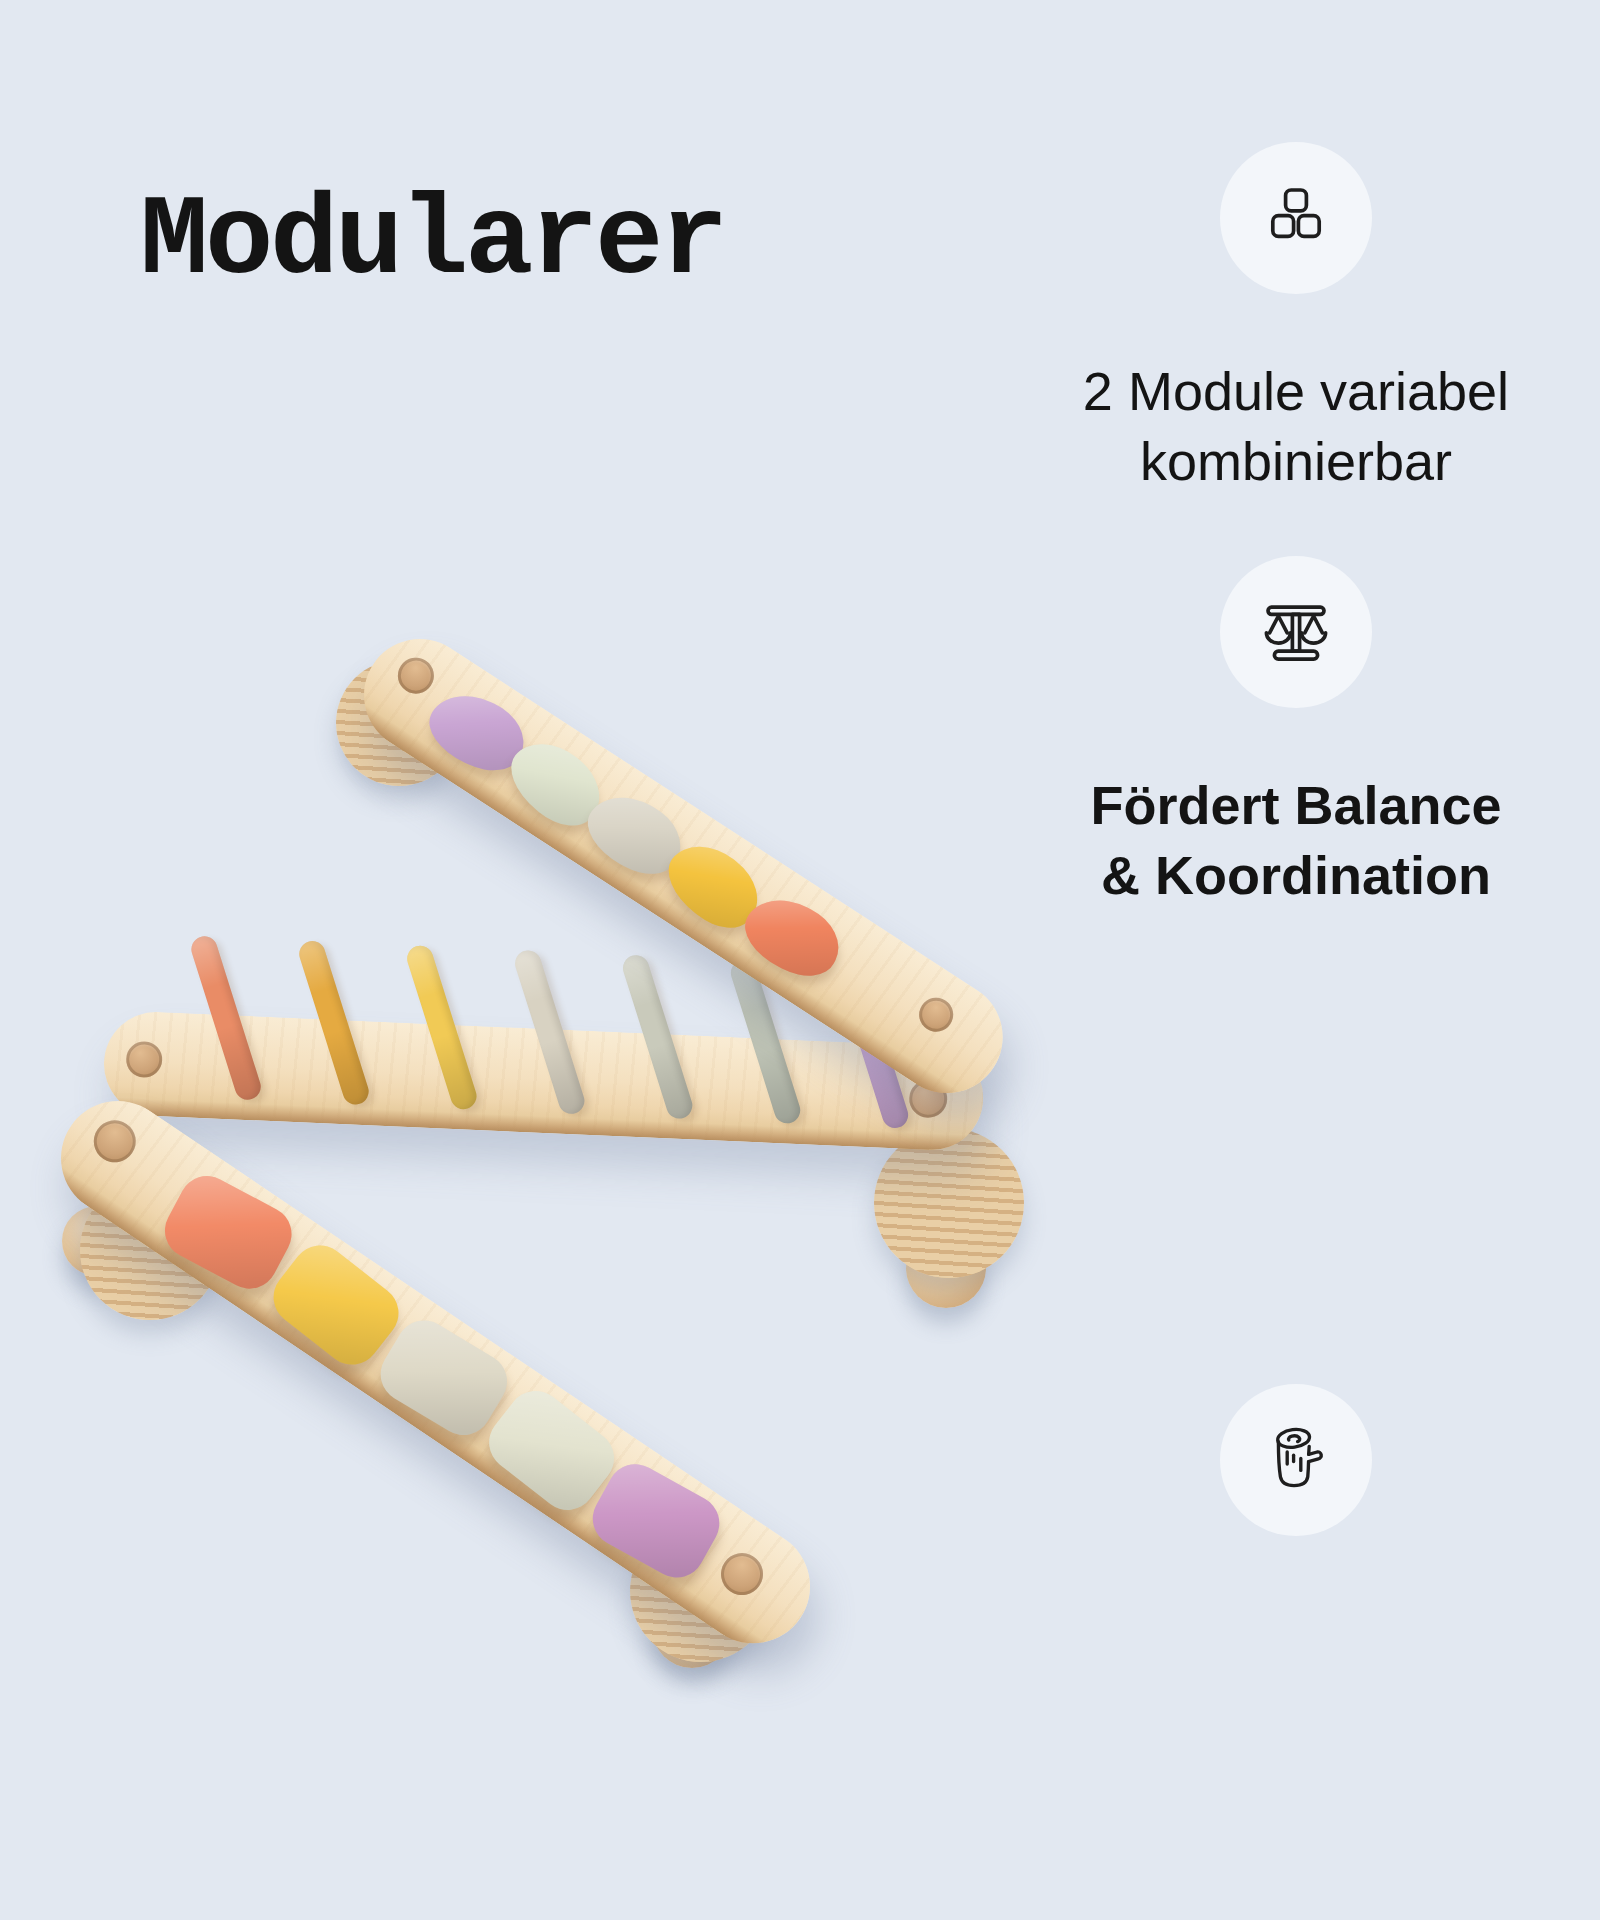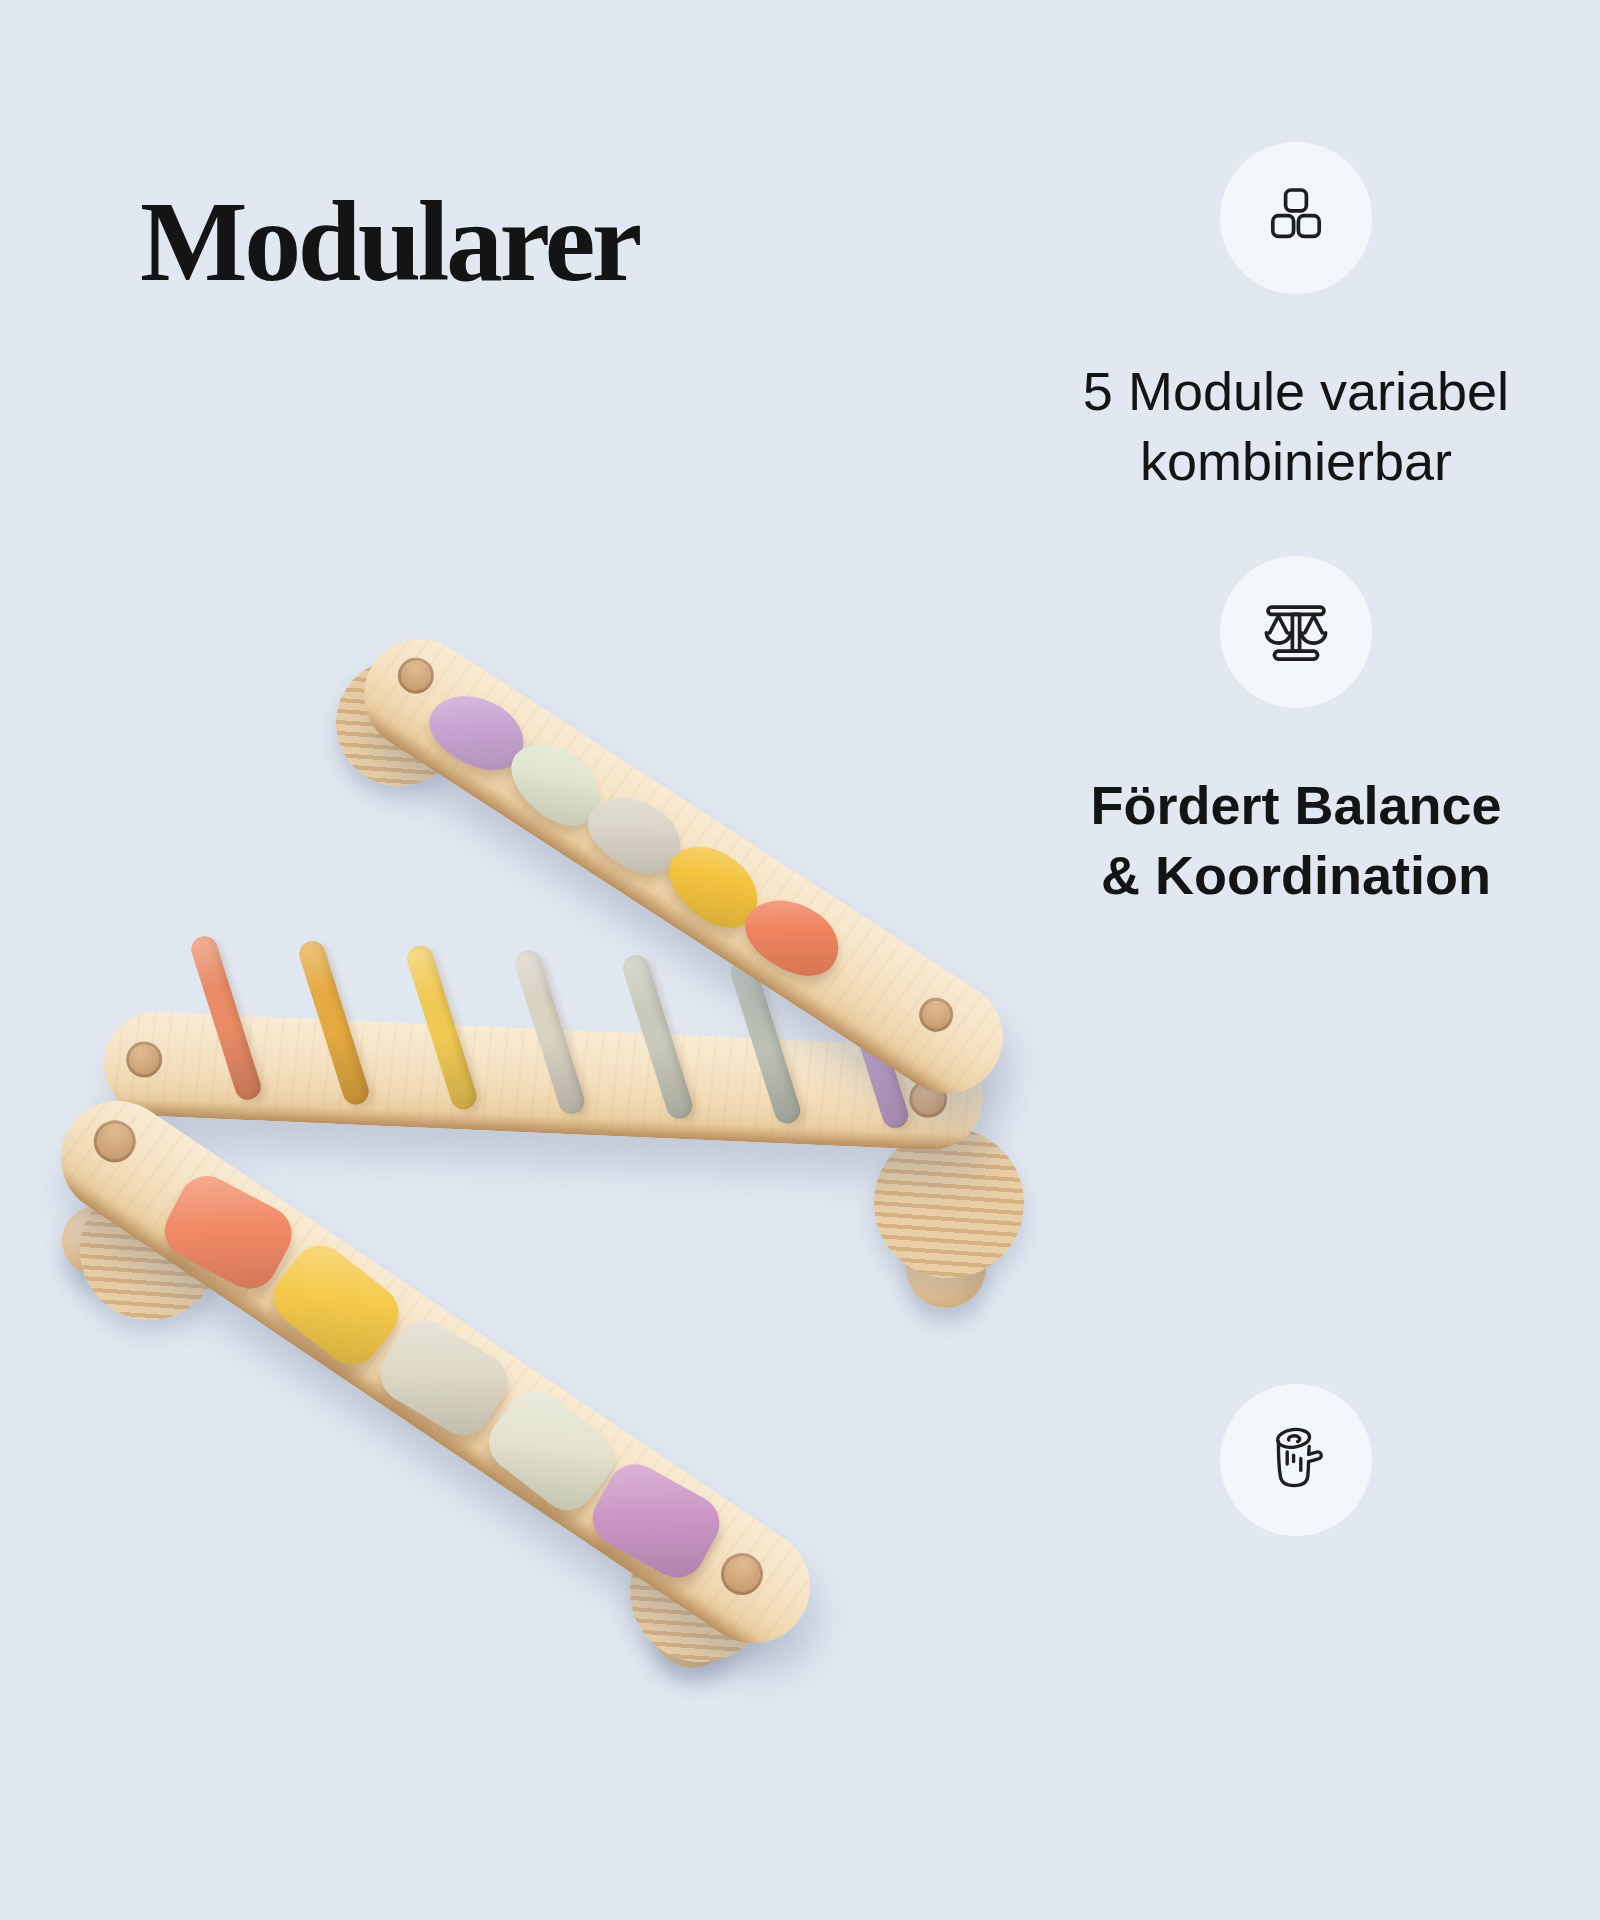--- a/index.html
+++ b/index.html
@@ -3,21 +3,21 @@
 <meta charset="utf-8">
 <style>
   html,body{margin:0;padding:0;}
   body{width:1600px;height:1920px;overflow:hidden;
        font-family:"Liberation Sans", sans-serif;}
   .stage{position:relative;width:1600px;height:1920px;
          background:var(--page-bg,#e2e8f1);overflow:hidden;}
 
   
   .title{position:absolute;left:140px;top:104px;width:980px;
-         font-family:Liberation Serif, serif;font-weight:600;
+         font-family:Liberation Mono, monospace;font-weight:600;
          font-size:114px;line-height:1.09;letter-spacing:-0.030em;
          color:var(--text,#141414);}
   .title span{display:block;}
 
   
   .features{position:absolute;left:1033px;top:0;width:526px;height:1920px;}
   .feature{position:absolute;left:0;width:526px;text-align:center;}
   .f1{top:142px;} .f2{top:556px;font-weight:bold;} .f3{top:984px;} .f4{top:1384px;}
   .icon-circle{width:152px;height:152px;border-radius:50%;
                background:var(--circle-bg,#f3f6fa);
@@ -165,21 +165,21 @@
   <div class="features">
 
     <div class="feature f1">
       <div class="icon-circle">
         <svg viewBox="0 0 100 100" fill="none" stroke="currentColor" stroke-width="4.6" stroke-linecap="round" stroke-linejoin="round">
           <rect x="37" y="15" width="26" height="26" rx="7"></rect>
           <rect x="21" y="47" width="26" height="26" rx="7"></rect>
           <rect x="53" y="47" width="26" height="26" rx="7"></rect>
         </svg>
       </div>
-      <div class="feature-label">5 Module variabel
+      <div class="feature-label">2 Module variabel
 kombinierbar</div>
     </div>
 
     <div class="feature f2">
       <div class="icon-circle">
         <svg viewBox="0 0 100 100" fill="none" stroke="currentColor" stroke-width="4.6" stroke-linecap="round" stroke-linejoin="round">
           <rect x="15" y="19" width="70" height="9" rx="4.5"></rect>
           <rect x="45.5" y="28" width="9" height="46"></rect>
           <rect x="23" y="74" width="54" height="10" rx="5"></rect>
           <path d="M17 51 L28 30 L39 51"></path>

